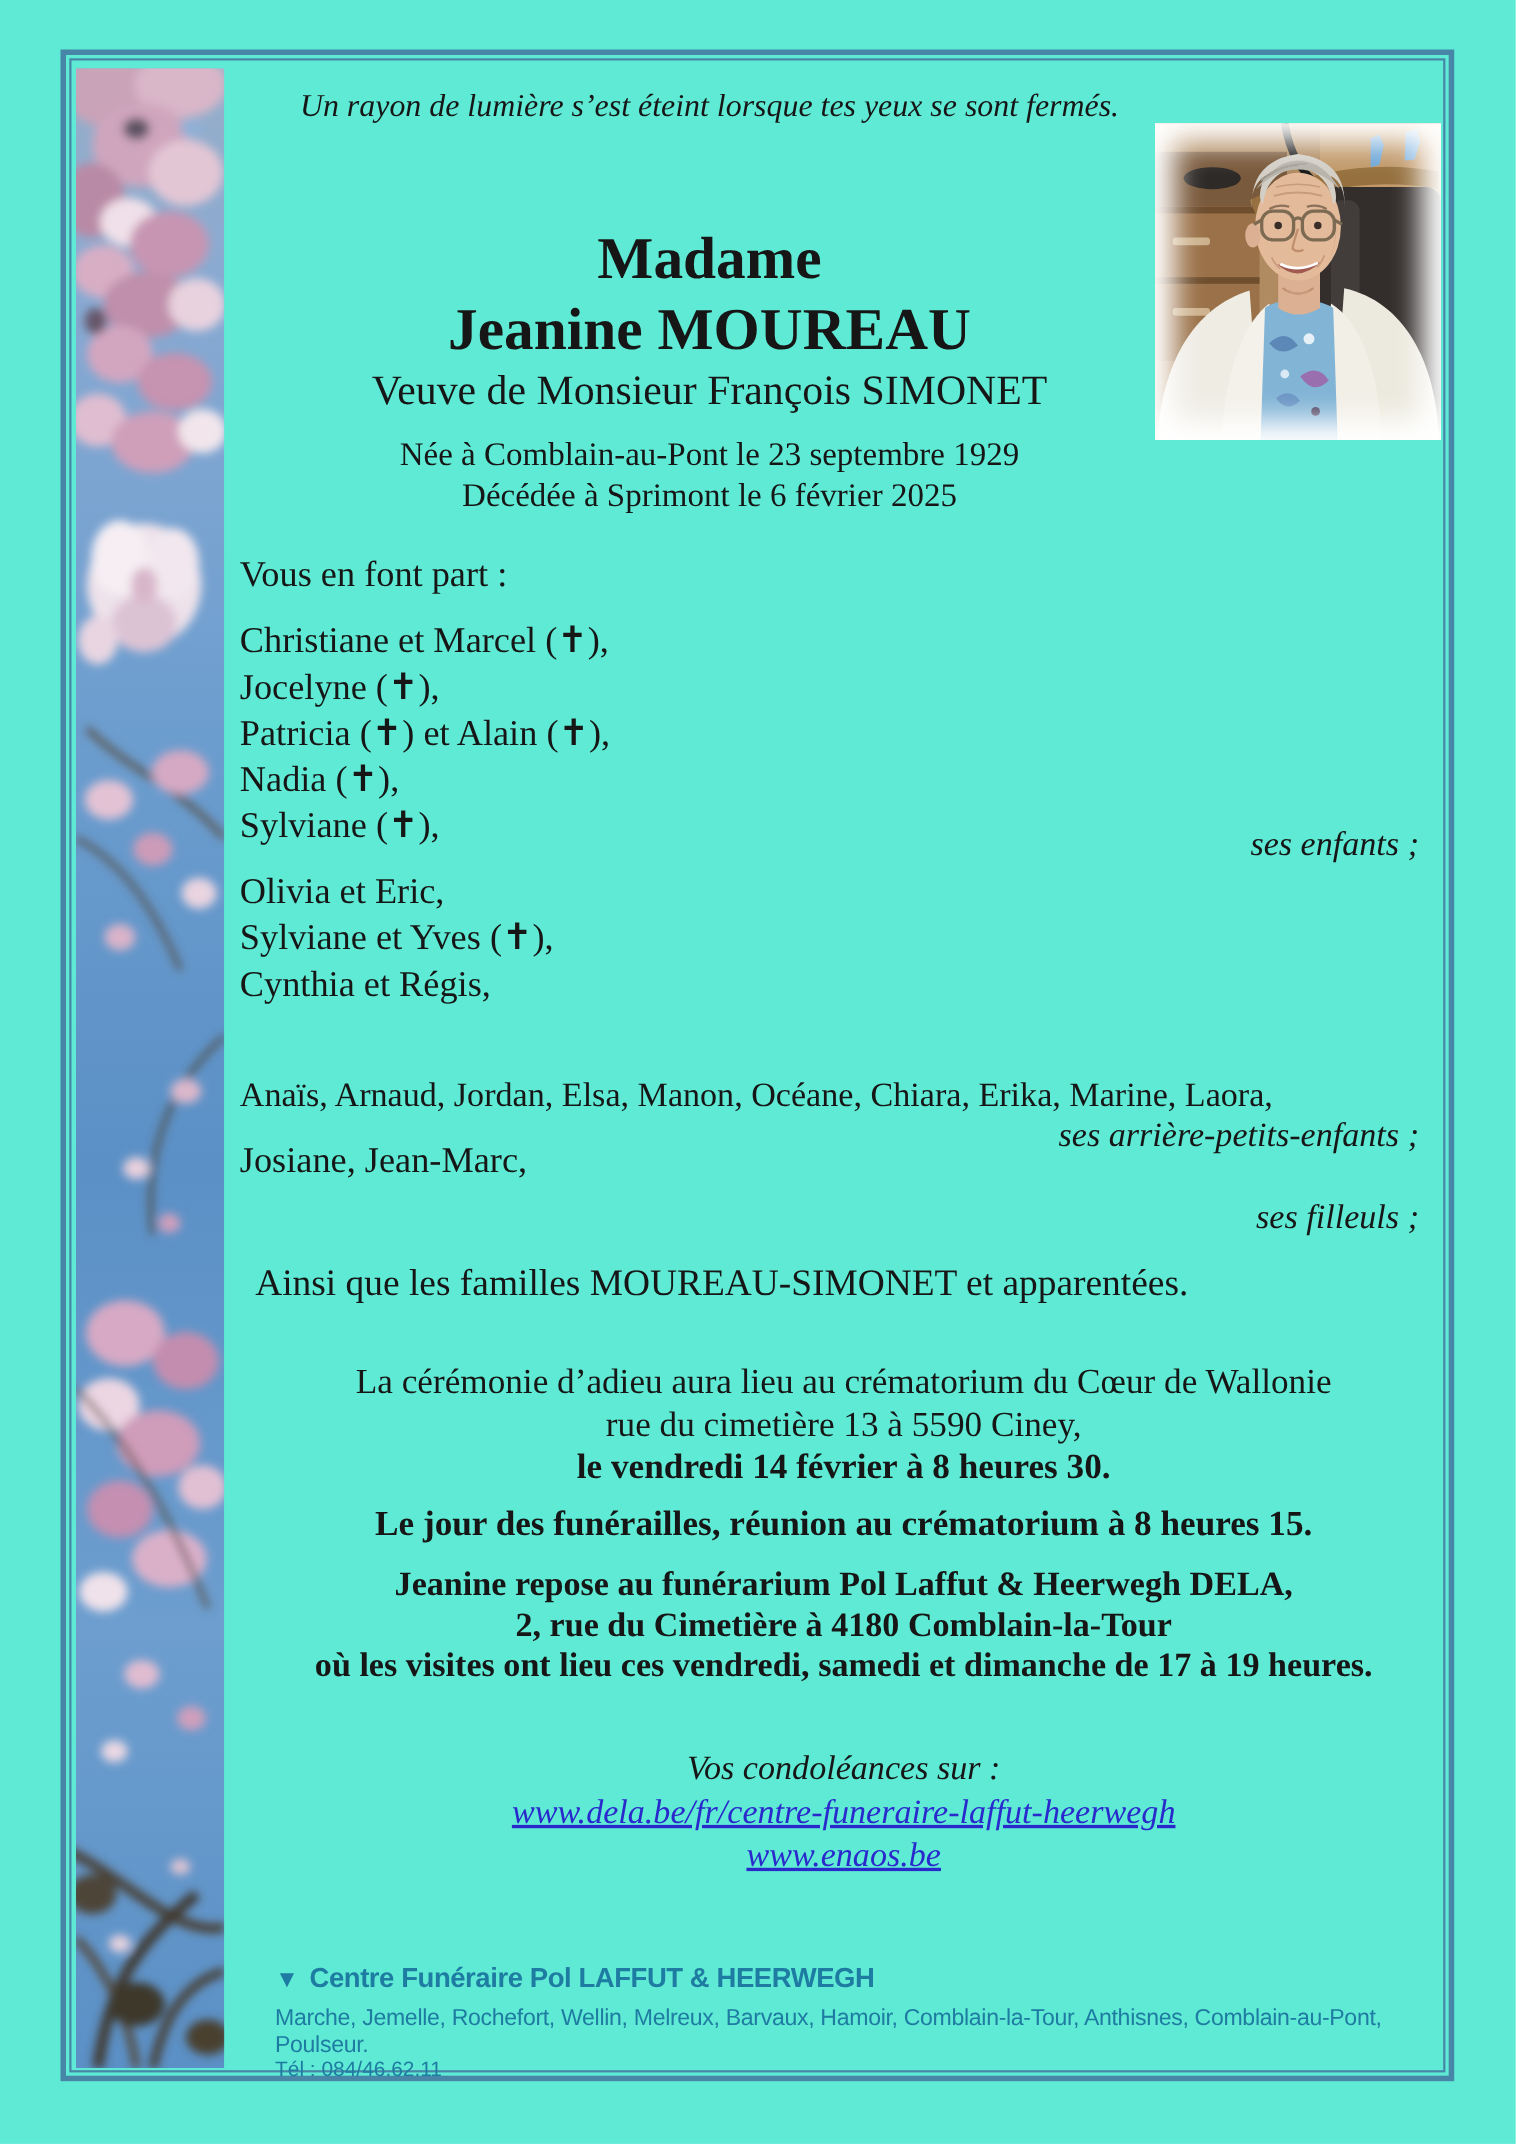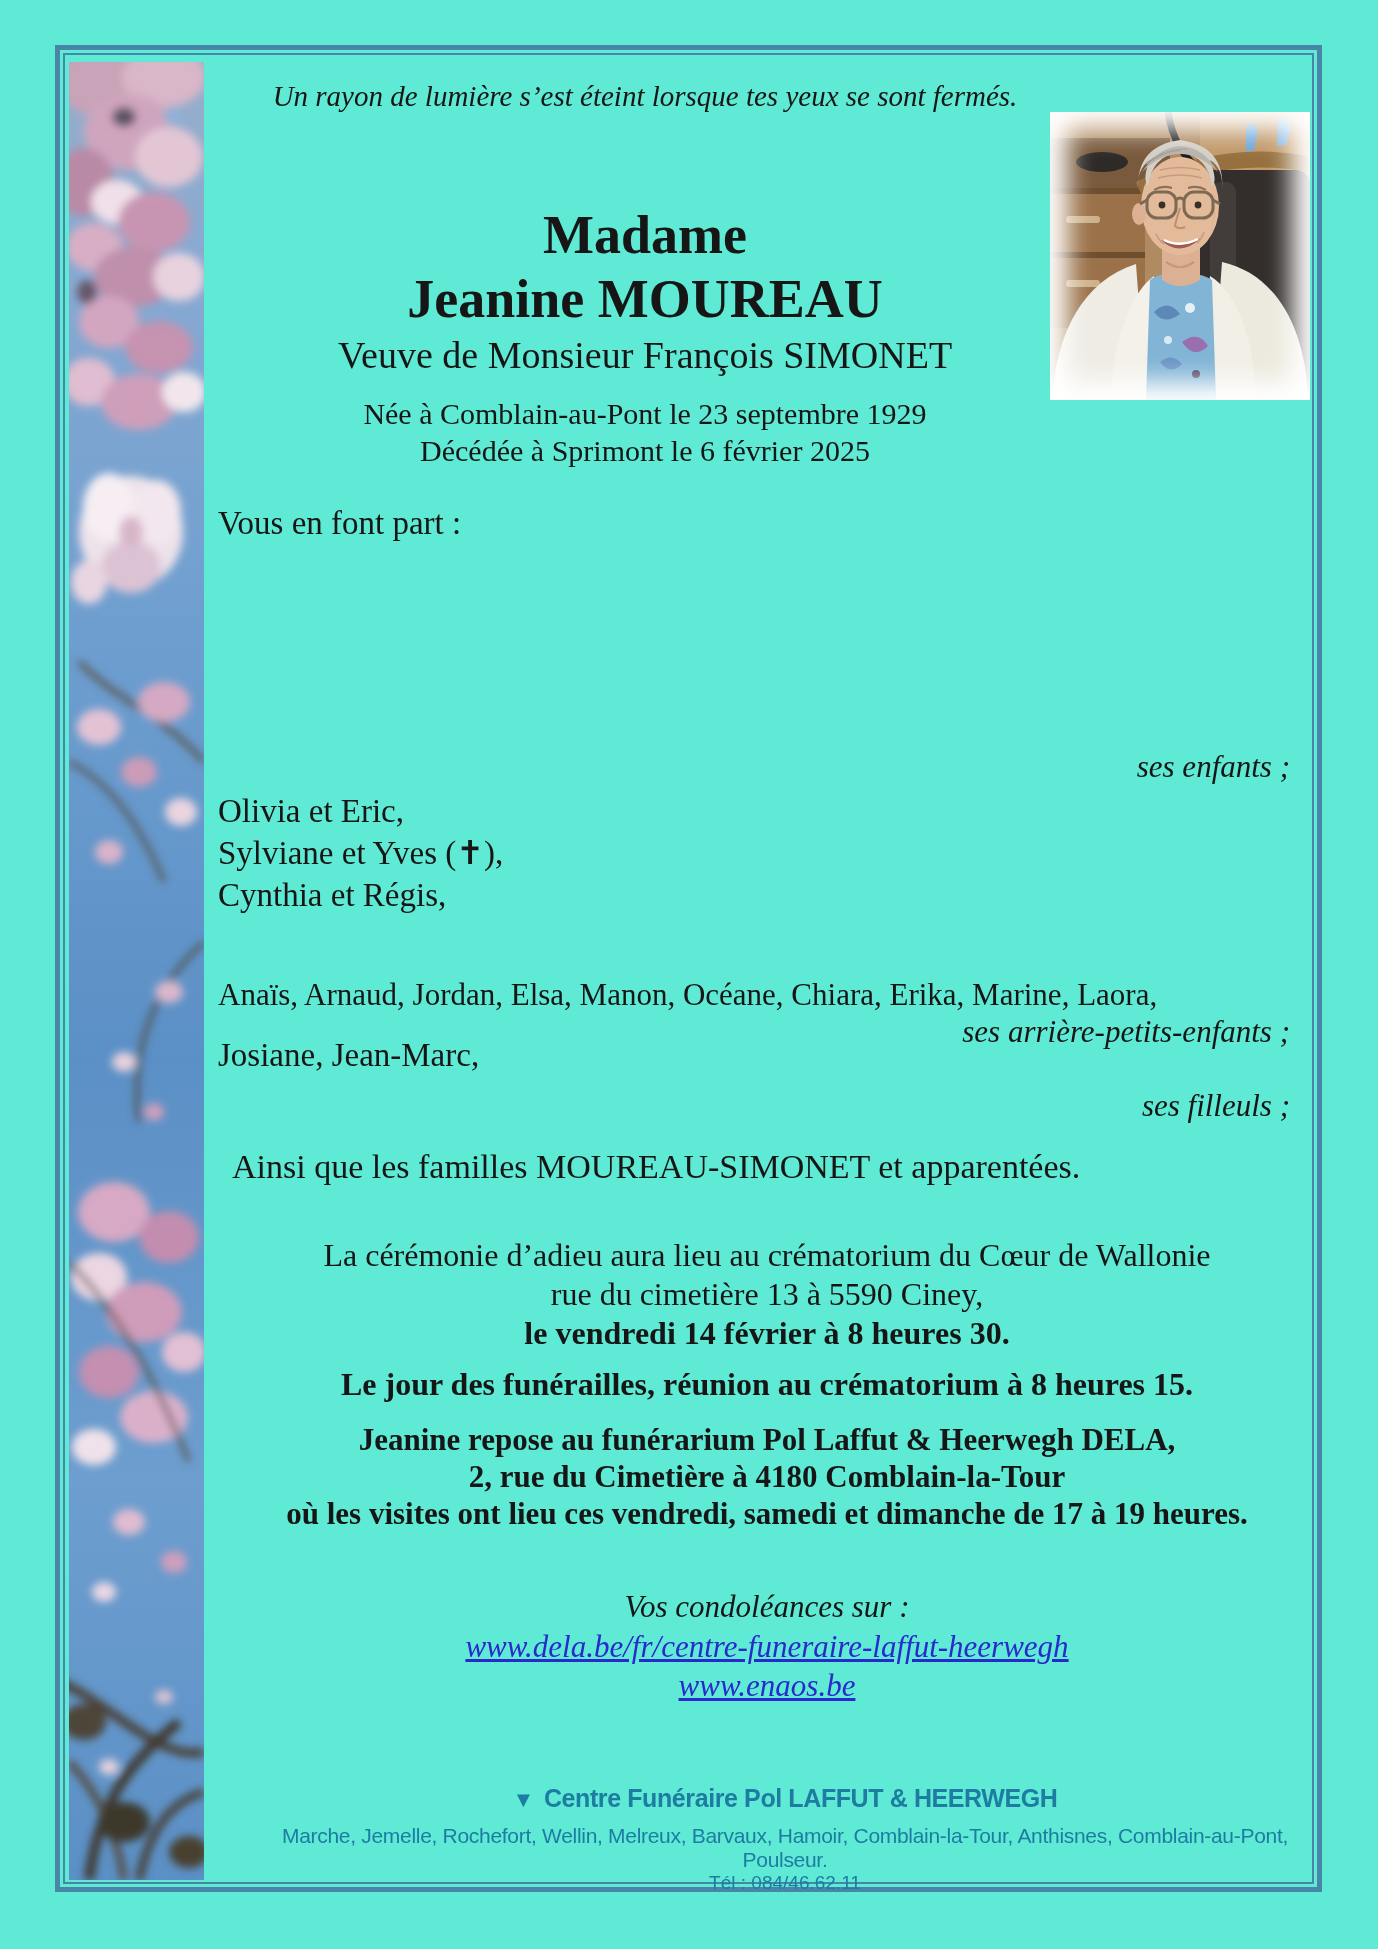--- a/index.html
+++ b/index.html
@@ -63,21 +63,21 @@
   .families{position:absolute;left:232px;top:1148px;font-size:34px;}
   .centerblock{position:absolute;left:214px;width:1106px;text-align:center;}
   .ceremony{top:1236px;font-size:32px;line-height:39px;}
   .bold{font-weight:bold;}
   .meeting{top:1366px;font-size:32px;font-weight:bold;}
   .repose{top:1421px;font-size:31px;line-height:37px;font-weight:bold;}
   .condolences{top:1589px;font-size:31px;font-style:italic;}
   .links{top:1627px;font-size:31px;line-height:39px;font-style:italic;}
   .links a{color:var(--link);text-decoration:underline;cursor:pointer;}
   .footer{
-    position:absolute;left:250px;top:1782px;width:1070px;text-align:center;
+    position:absolute;left:250px;top:1782px;width:1070px;text-align:left;
     font-family:"Liberation Sans","DejaVu Sans",sans-serif;color:var(--teal);
   }
   .f-company{font-size:25px;font-weight:600;letter-spacing:-0.4px;line-height:32px;}
   .f-company .tri{font-size:22px;margin-right:10px;}
   .f-cities{font-size:21px;letter-spacing:-0.3px;margin-top:8px;}
   .f-phone{font-size:19px;}
 </style>
 </head>
 <body>
 
@@ -252,20 +252,27 @@
   <div class="header">
     <div class="h-madame">Madame</div>
     <div class="h-name">Jeanine MOUREAU</div>
     <div class="h-veuve">Veuve de Monsieur François SIMONET</div>
     <div class="h-birth">Née à Comblain-au-Pont le 23 septembre 1929</div>
     <div class="h-death">Décédée à Sprimont le 6 février 2025</div>
   </div>
 
   <div class="announce">Vous en font part :</div>
 
+  <div class="namelist children">
+    <div>Christiane et Marcel (✝),</div>
+    <div>Jocelyne (✝),</div>
+    <div>Patricia (✝) et Alain (✝),</div>
+    <div>Nadia (✝),</div>
+    <div>Sylviane (✝),</div>
+  </div>
 
   <div class="side-label lbl-enfants">ses enfants ;</div>
 
   <div class="namelist grandchildren">
     <div>Olivia et Eric,</div>
     <div>Sylviane et Yves (✝),</div>
     <div>Cynthia et Régis,</div>
   </div>
 
 

